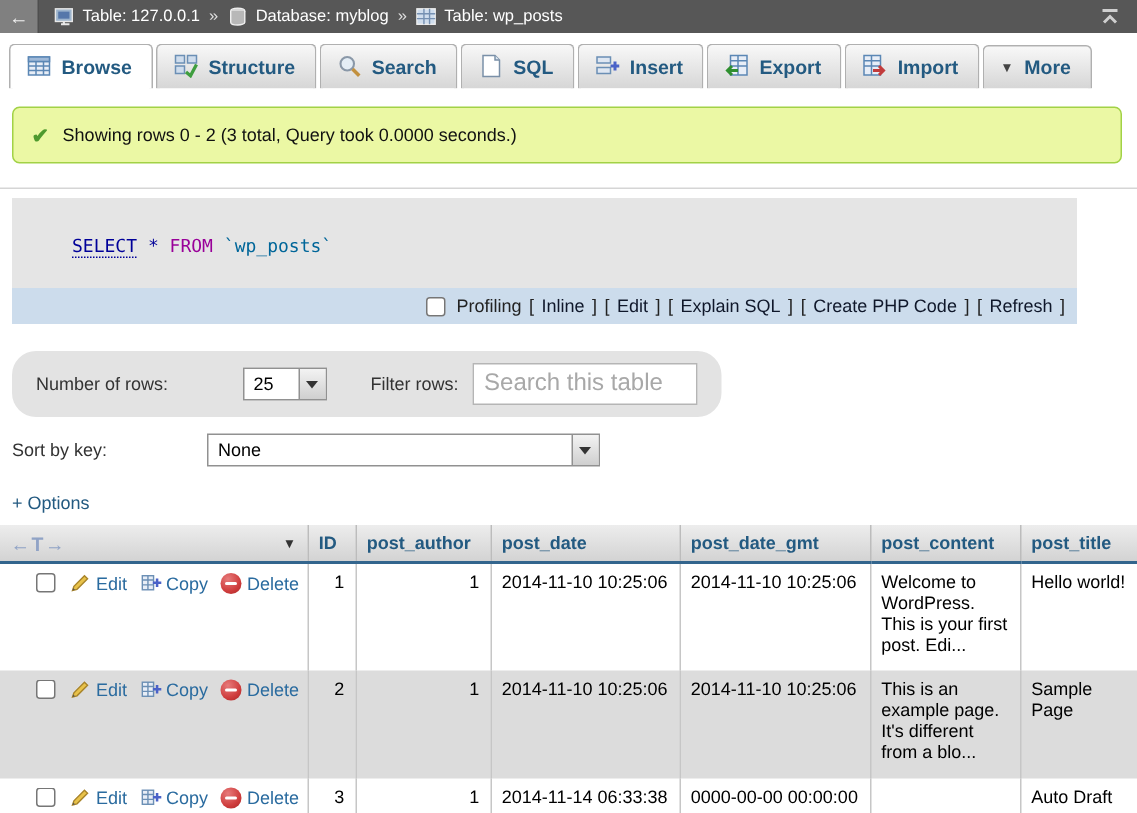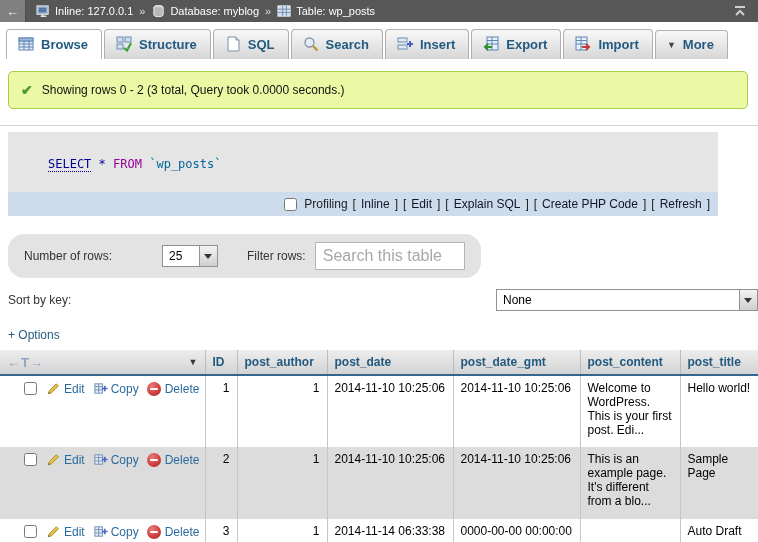--- a/index.html
+++ b/index.html
@@ -45,21 +45,21 @@
   
   .rowsbar { margin:18px 0 0 8px; display:inline-flex; align-items:center; background:#e3e3e3; border-radius:16px; padding:8px 16px; gap:9px; }
   .rowsbar label, .sortrow label { color:#333; }
   .ml { margin-left:20px; }
   .select-wrap { position:relative; display:inline-block; }
   select { appearance:none; -webkit-appearance:none; border:1px solid #919191; background:#fff; font-family:"Liberation Sans",sans-serif; font-size:12px; padding:3px 24px 3px 6px; border-radius:0;margin-left:41px; }
   .select-wrap::after { content:""; position:absolute; right:1px; top:1px; bottom:1px; width:17px; background:linear-gradient(#f3f3f3,#cfcfcf); border-left:1px solid #919191; pointer-events:none; }
   .select-wrap::before { content:""; position:absolute; right:6px; top:50%; margin-top:-2px; border-left:4px solid transparent; border-right:4px solid transparent; border-top:5px solid #333; z-index:1; pointer-events:none; }
   .filter-input { border:1px solid #b5b5b5; padding:4px 7px; width:150px; font-family:"Liberation Sans",sans-serif; font-size:16px; color:#333; }
   .filter-input::placeholder { color:#a8a8a8; }
-  .sortrow { margin:11px 0 0 8px; display:flex; align-items:center; gap:6px;justify-content:space-between; }
+  .sortrow { margin:11px 0 0 8px; display:flex; align-items:center; gap:26px; }
   .sortrow select { width:262px; }
   .options { display:inline-block; margin:17px 0 6px 8px; color:#235a81; text-decoration:none; cursor:pointer; }
 
   
   table.grid { width:758px; border-collapse:collapse; table-layout:fixed; font-size:12px; margin-top:2px; }
   .grid th { background:linear-gradient(#ededed,#d3d3d3); border-bottom:2px solid #33658d; border-right:1px solid #bcbcbc; color:#235a81; font-weight:bold; text-align:left; padding:5px 7px; font-size:12px; }
   .grid th:last-child, .grid td:last-child { border-right:none; }
   th.actions-th { padding:0 7px; }
   th.actions-th > div { display:flex; align-items:center; justify-content:space-between; height:100%; }
   .transpose { color:#90a3c6; font-size:13px; letter-spacing:1px; cursor:pointer; }
@@ -87,21 +87,21 @@
     <div class="back-btn">
         <span>←</span>
       </div>
     <span class="nav-icon">
         <svg viewBox="0 0 16 16">
           <rect x="1" y="2" width="12" height="9" fill="#9db4cc" stroke="#e8e8e8"></rect>
           <rect x="3" y="4" width="8" height="5" fill="#5577aa"></rect>
           <path d="M5 13 h6 M7 11 v2" stroke="#e8e8e8" stroke-width="1.5" fill="none"></path>
         </svg>
       </span>
-    <a class="crumb">Inline: 127.0.0.1</a>
+    <a class="crumb">Table: 127.0.0.1</a>
     <span class="sep">»</span>
     <span class="nav-icon" style="margin-left:0;">
         <svg viewBox="0 0 16 16">
           <ellipse cx="8" cy="3.5" rx="5" ry="2" fill="#d8d8d8" stroke="#f0f0f0"></ellipse>
           <path d="M3 3.5 v8 a5 2 0 0 0 10 0 v-8" fill="#b8b8b8" stroke="#f0f0f0"></path>
         </svg>
       </span>
     <a class="crumb">Database: myblog</a>
     <span class="sep">»</span>
     <span class="nav-icon" style="margin-left:0;">
@@ -138,34 +138,34 @@
             <rect x="9" y="1" width="6" height="5" fill="#cfdded" stroke="#6b8fb5"></rect>
             <rect x="1" y="8" width="6" height="5" fill="#cfdded" stroke="#6b8fb5"></rect>
             <path d="M8 12 L11 14.5 L15 7" stroke="#3f9e3f" stroke-width="2.2" fill="none"></path>
           </svg>
         </span>
       <span>Structure</span>
     </div>
     <div class="tab">
       <span class="ticon">
           <svg viewBox="0 0 16 16">
+            <circle cx="6.5" cy="6.5" r="4.5" fill="#e4edf5" stroke="#8a98a8" stroke-width="1.4"></circle>
+            <line x1="10" y1="10" x2="14.5" y2="14.5" stroke="#c2903e" stroke-width="2.4"></line>
+          </svg>
+        </span>
+      <span>Search</span>
+    </div>
+    <div class="tab">
+      <span class="ticon">
+          <svg viewBox="0 0 16 16">
             <path d="M3 1 h8 l3 3 v11 h-11 z" fill="#ffffff" stroke="#7a90a8"></path>
             <path d="M11 1 v3 h3" fill="#dce6f0" stroke="#7a90a8"></path>
           </svg>
         </span>
       <span>SQL</span>
-    </div>
-    <div class="tab">
-      <span class="ticon">
-          <svg viewBox="0 0 16 16">
-            <circle cx="6.5" cy="6.5" r="4.5" fill="#e4edf5" stroke="#8a98a8" stroke-width="1.4"></circle>
-            <line x1="10" y1="10" x2="14.5" y2="14.5" stroke="#c2903e" stroke-width="2.4"></line>
-          </svg>
-        </span>
-      <span>Search</span>
     </div>
     <div class="tab">
       <span class="ticon">
           <svg viewBox="0 0 16 16">
             <rect x="1" y="2" width="9" height="4" fill="#dfe7f2" stroke="#6b8fb5"></rect>
             <rect x="1" y="9" width="9" height="4" fill="#dfe7f2" stroke="#6b8fb5"></rect>
             <path d="M13 5 v6 M10 8 h6" stroke="#4a62c8" stroke-width="2" fill="none"></path>
           </svg>
         </span>
       <span>Insert</span>

